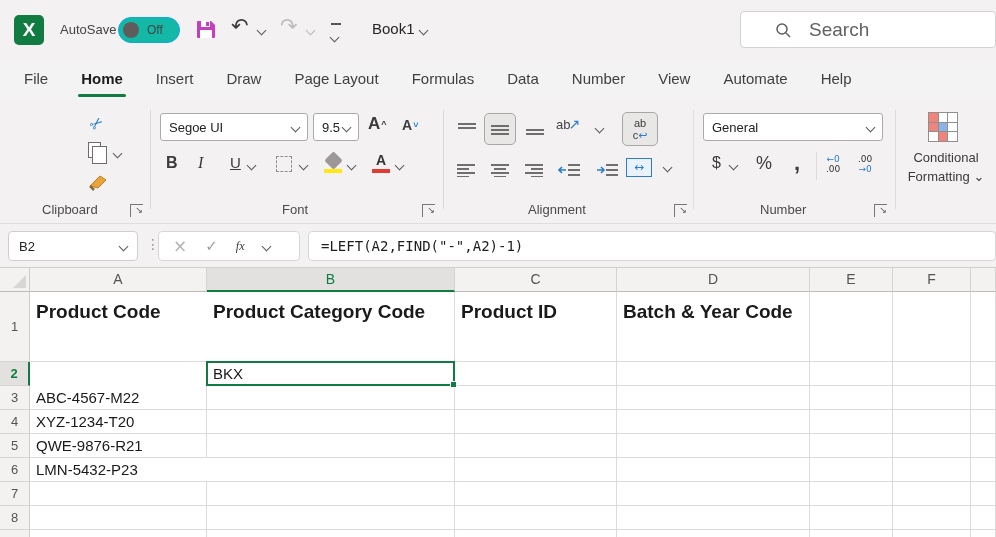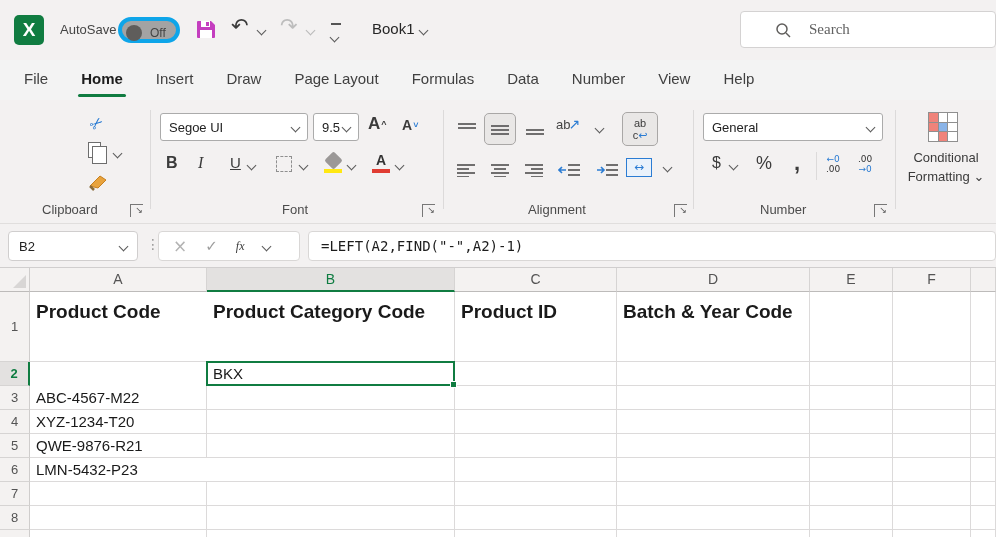--- a/index.html
+++ b/index.html
@@ -7,36 +7,36 @@
   body { font-family:"Liberation Sans", sans-serif; background:#f3f3f3; position:relative; color:#333; }
   .abs { position:absolute; }
   .glyph { font-family:"DejaVu Sans", sans-serif; }
   .chv { width:7px; height:7px; border-right:1.5px solid #5a5a5a; border-bottom:1.5px solid #5a5a5a; transform:rotate(45deg); display:inline-block; }
   .chv.lite { border-color:#b9b9b9; }
 
   
   #titlebar { left:0; top:0; width:996px; height:60px; background:#f3f1f1; }
   #xl-logo { left:14px; top:15px; width:30px; height:30px; background:#107C41; border-radius:5px; color:#fff; font-weight:bold; font-size:19px; text-align:center; line-height:30px; }
   #autosave-label { left:60px; top:22px; font-size:13px; color:#444; }
-  #autosave-toggle { left:118px; top:17px; width:62px; height:26px; border:4px solid #0ea5e9; border-radius:13px; background:#a3a3a3; }
+  #autosave-toggle { left:118px; top:17px; width:62px; height:26px; border:1px solid #0ea5e9; border-radius:13px; background:#14b8a6; }
   #autosave-knob { left:4px; top:4px; width:16px; height:16px; border-radius:50%; background:#5f5d5b; position:absolute; }
   #autosave-state { position:absolute; left:28px; top:5px; font-size:12px; color:#444; }
   #save-btn { left:195px; top:18px; }
   #undo-btn { left:231px; top:14px; font-size:21px; color:#3b3b3b; }
   #undo-chv { left:258px; top:27px; }
   #redo-btn { left:280px; top:14px; font-size:21px; color:#bdbdbd; }
   #redo-chv { left:307px; top:27px; }
   #qat-btn { left:330px; top:23px; width:12px; }
   #qat-btn .bar { width:10px; height:2px; background:#555; margin:0 auto 2px; }
   #qat-btn .chv { margin-left:1px; }
   #book-name { left:372px; top:20px; font-size:15px; color:#262626;text-align:right; }
   #book-chv { left:420px; top:27px; }
   #search-box { left:740px; top:11px; width:256px; height:37px; background:#fff; border:1px solid #d4d2d2; border-radius:4px; display:flex; align-items:center; }
   #search-box svg { margin-left:34px; }
-  #search-box span { margin-left:18px; font-size:15px; color:#616161;font-family:Liberation Serif, serif; }
+  #search-box span { margin-left:18px; font-size:19px; color:#616161; }
 
   
   #tabbar { left:0; top:60px; width:996px; height:40px; display:flex; align-items:center; padding-left:24px; gap:33px; position:absolute; }
   .tab { font-size:15px; color:#404040; position:relative; height:40px; line-height:38px; white-space:nowrap; }
   .tab.active { font-weight:bold; color:#1d1d1d; }
   .tab.active::after { content:""; position:absolute; left:-3px; right:-3px; bottom:3px; height:3px; border-radius:2px; background:#107C41; }
 
   
   #ribbon { left:0; top:100px; width:996px; height:124px; background:#f3f1f1; border-bottom:1px solid #e0dedd; }
   .vsep { position:absolute; top:10px; bottom:14px; width:1px; background:#dcdada; }
@@ -177,20 +177,21 @@
 <div id="tabbar">
     <span class="tab">File</span>
     <span class="tab active">Home</span>
     <span class="tab">Insert</span>
     <span class="tab">Draw</span>
     <span class="tab">Page Layout</span>
     <span class="tab">Formulas</span>
     <span class="tab">Data</span>
     <span class="tab">Number</span>
     <span class="tab">View</span>
+    <span class="tab">Automate</span>
     <span class="tab">Help</span>
   </div>
 
 <div id="ribbon" class="abs">
 
   <span id="cut-btn" class="rbtn glyph">✂</span>
   <div id="copy-btn" class="abs"></div>
   <span id="copy-chv" class="abs chv"></span>
   <svg id="painter-btn" class="abs" width="20" height="18" viewBox="0 0 20 18">
     <path d="M2 12 L12 2 L18 6 L10 14 Z" fill="#e8a33d" stroke="#c77f1e" stroke-width="1"></path>

